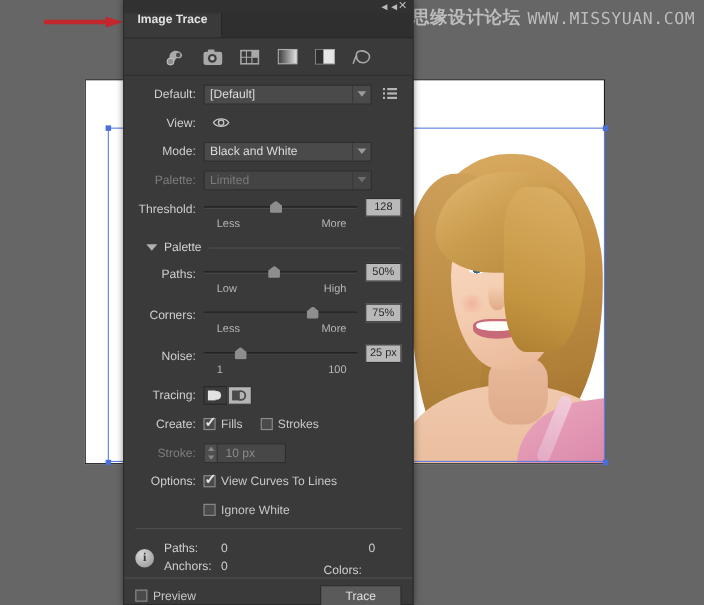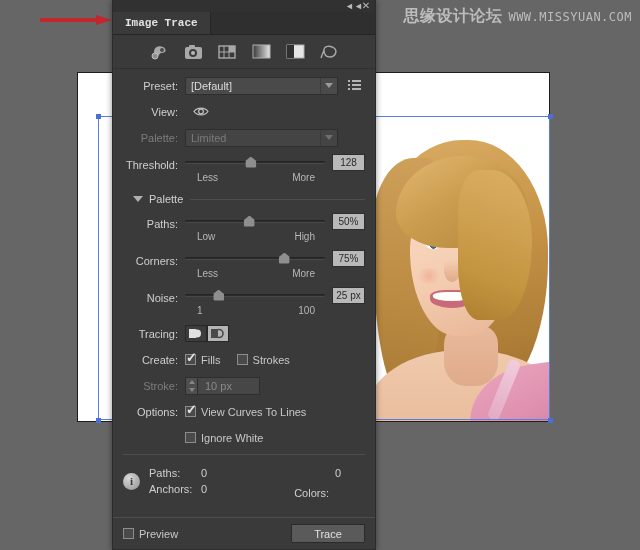--- a/index.html
+++ b/index.html
@@ -79,39 +79,39 @@
   .handle { position:absolute; width:5px; height:5px; background:#4a6fd6; }
   .handle.tl { left:-3px; top:-3px; }
   .handle.tr { left:449px; top:-3px; }
   .handle.bl { left:-3px; top:301px; }
   .handle.br { left:449px; top:301px; }
 
   
   #watermark { position:absolute; right:8px; top:6px; display:flex; align-items:center; gap:6px;
       color:#bdbdbd; font-size:11px; letter-spacing:0.5px; user-select:none; }
   #watermark .cn { font-family:"DejaVu Sans", sans-serif; font-weight:bold; font-size:16px; }
-  #watermark .url { font-family:"DejaVu Sans Mono", monospace; font-size:12px; }
+  #watermark .url { font-family:"DejaVu Sans Mono", monospace; font-size:15px; }
 
   
   #red-arrow { position:absolute; left:40px; top:15px; width:72px; height:10px; }
 
   
   #panel { position:absolute; left:112px; top:0px; width:264px; height:550px;
       background:#3a3a3a; border:1px solid #2b2b2b; border-top:none;
       box-shadow:0 0 6px rgba(0,0,0,.45); display:flex; flex-direction:column; }
   #panel-titlebar { height:12px; background:#313131; position:relative; flex:0 0 auto; }
   .tb-btn { position:absolute; top:1px; color:#b9b9b9; font-size:9px; cursor:default;
       width:12px; text-align:center; line-height:10px; }
   #collapse-btn { right:18px; }
   #close-btn { right:3px; font-size:10px; }
 
   #tab-row { height:23px; background:#2f2f2f; display:flex; align-items:stretch; flex:0 0 auto;
       border-bottom:1px solid #262626; }
   #tab-image-trace { background:#3a3a3a; color:#e2e2e2; font-size:11px; font-weight:bold;
-      padding:0 12px; display:flex; align-items:center; border-right:1px solid #262626;font-family:Liberation Mono, monospace; }
+      padding:0 12px; display:flex; align-items:flex-start; border-right:1px solid #262626; }
 
   #icon-row { height:34px; background:#3a3a3a; display:flex; align-items:center;
       justify-content:center; gap:14px; border-bottom:1px solid #303030; flex:0 0 auto; }
   .tool-icon { width:20px; height:18px; display:flex; align-items:center; justify-content:center; }
 
   #panel-body { flex:1 1 auto; padding:6px 10px 0 10px; position:relative; }
 
   .row { display:flex; align-items:center; height:21px; margin-bottom:5px; }
   .lbl { width:62px; text-align:right; padding-right:7px; font-size:11px; color:#cfcfcf; flex:0 0 auto; }
   .lbl.dim { color:#7d7d7d; }
@@ -298,21 +298,21 @@
     <span class="tool-icon">
       <svg width="19" height="16" viewBox="0 0 19 16">
         <path d="M4 6 C4 2 10 1 14 4 C18 7 15 13 10 13 C6 13 4 10 4 6 Z M4 6 L1 14" fill="none" stroke="#a9a9a9" stroke-width="1.4"></path>
       </svg>
     </span>
   </div>
 
   <div id="panel-body">
 
     <div class="row">
-      <div class="lbl">Preset:</div>
+      <div class="lbl">Default:</div>
       <div class="select">
         <span>[Default]</span>
         <span class="arrowbox">
             <i class="caret"></i>
           </span>
       </div>
       <span class="side-icon">
         <svg width="13" height="11" viewBox="0 0 13 11">
           <g fill="#b5b5b5">
             <rect x="0" y="0" width="2" height="2"></rect>
@@ -329,20 +329,30 @@
     <div class="row">
       <div class="lbl">View:</div>
       <span class="side-icon">
         <svg width="16" height="11" viewBox="0 0 16 11">
           <path d="M1 5.5 C4 1 12 1 15 5.5 C12 10 4 10 1 5.5 Z" fill="none" stroke="#c2c2c2" stroke-width="1.2"></path>
           <circle cx="8" cy="5.5" r="2.4" fill="none" stroke="#c2c2c2" stroke-width="1.2"></circle>
         </svg>
       </span>
     </div>
 
+    <div class="row">
+      <div class="lbl">Mode:</div>
+      <div class="select">
+        <span>Black and White</span>
+        <span class="arrowbox">
+            <i class="caret"></i>
+          </span>
+      </div>
+      <span class="side-icon"></span>
+    </div>
 
     <div class="row">
       <div class="lbl dim">Palette:</div>
       <div class="select dim">
         <span>Limited</span>
         <span class="arrowbox">
             <i class="caret dim"></i>
           </span>
       </div>
       <span class="side-icon"></span>

